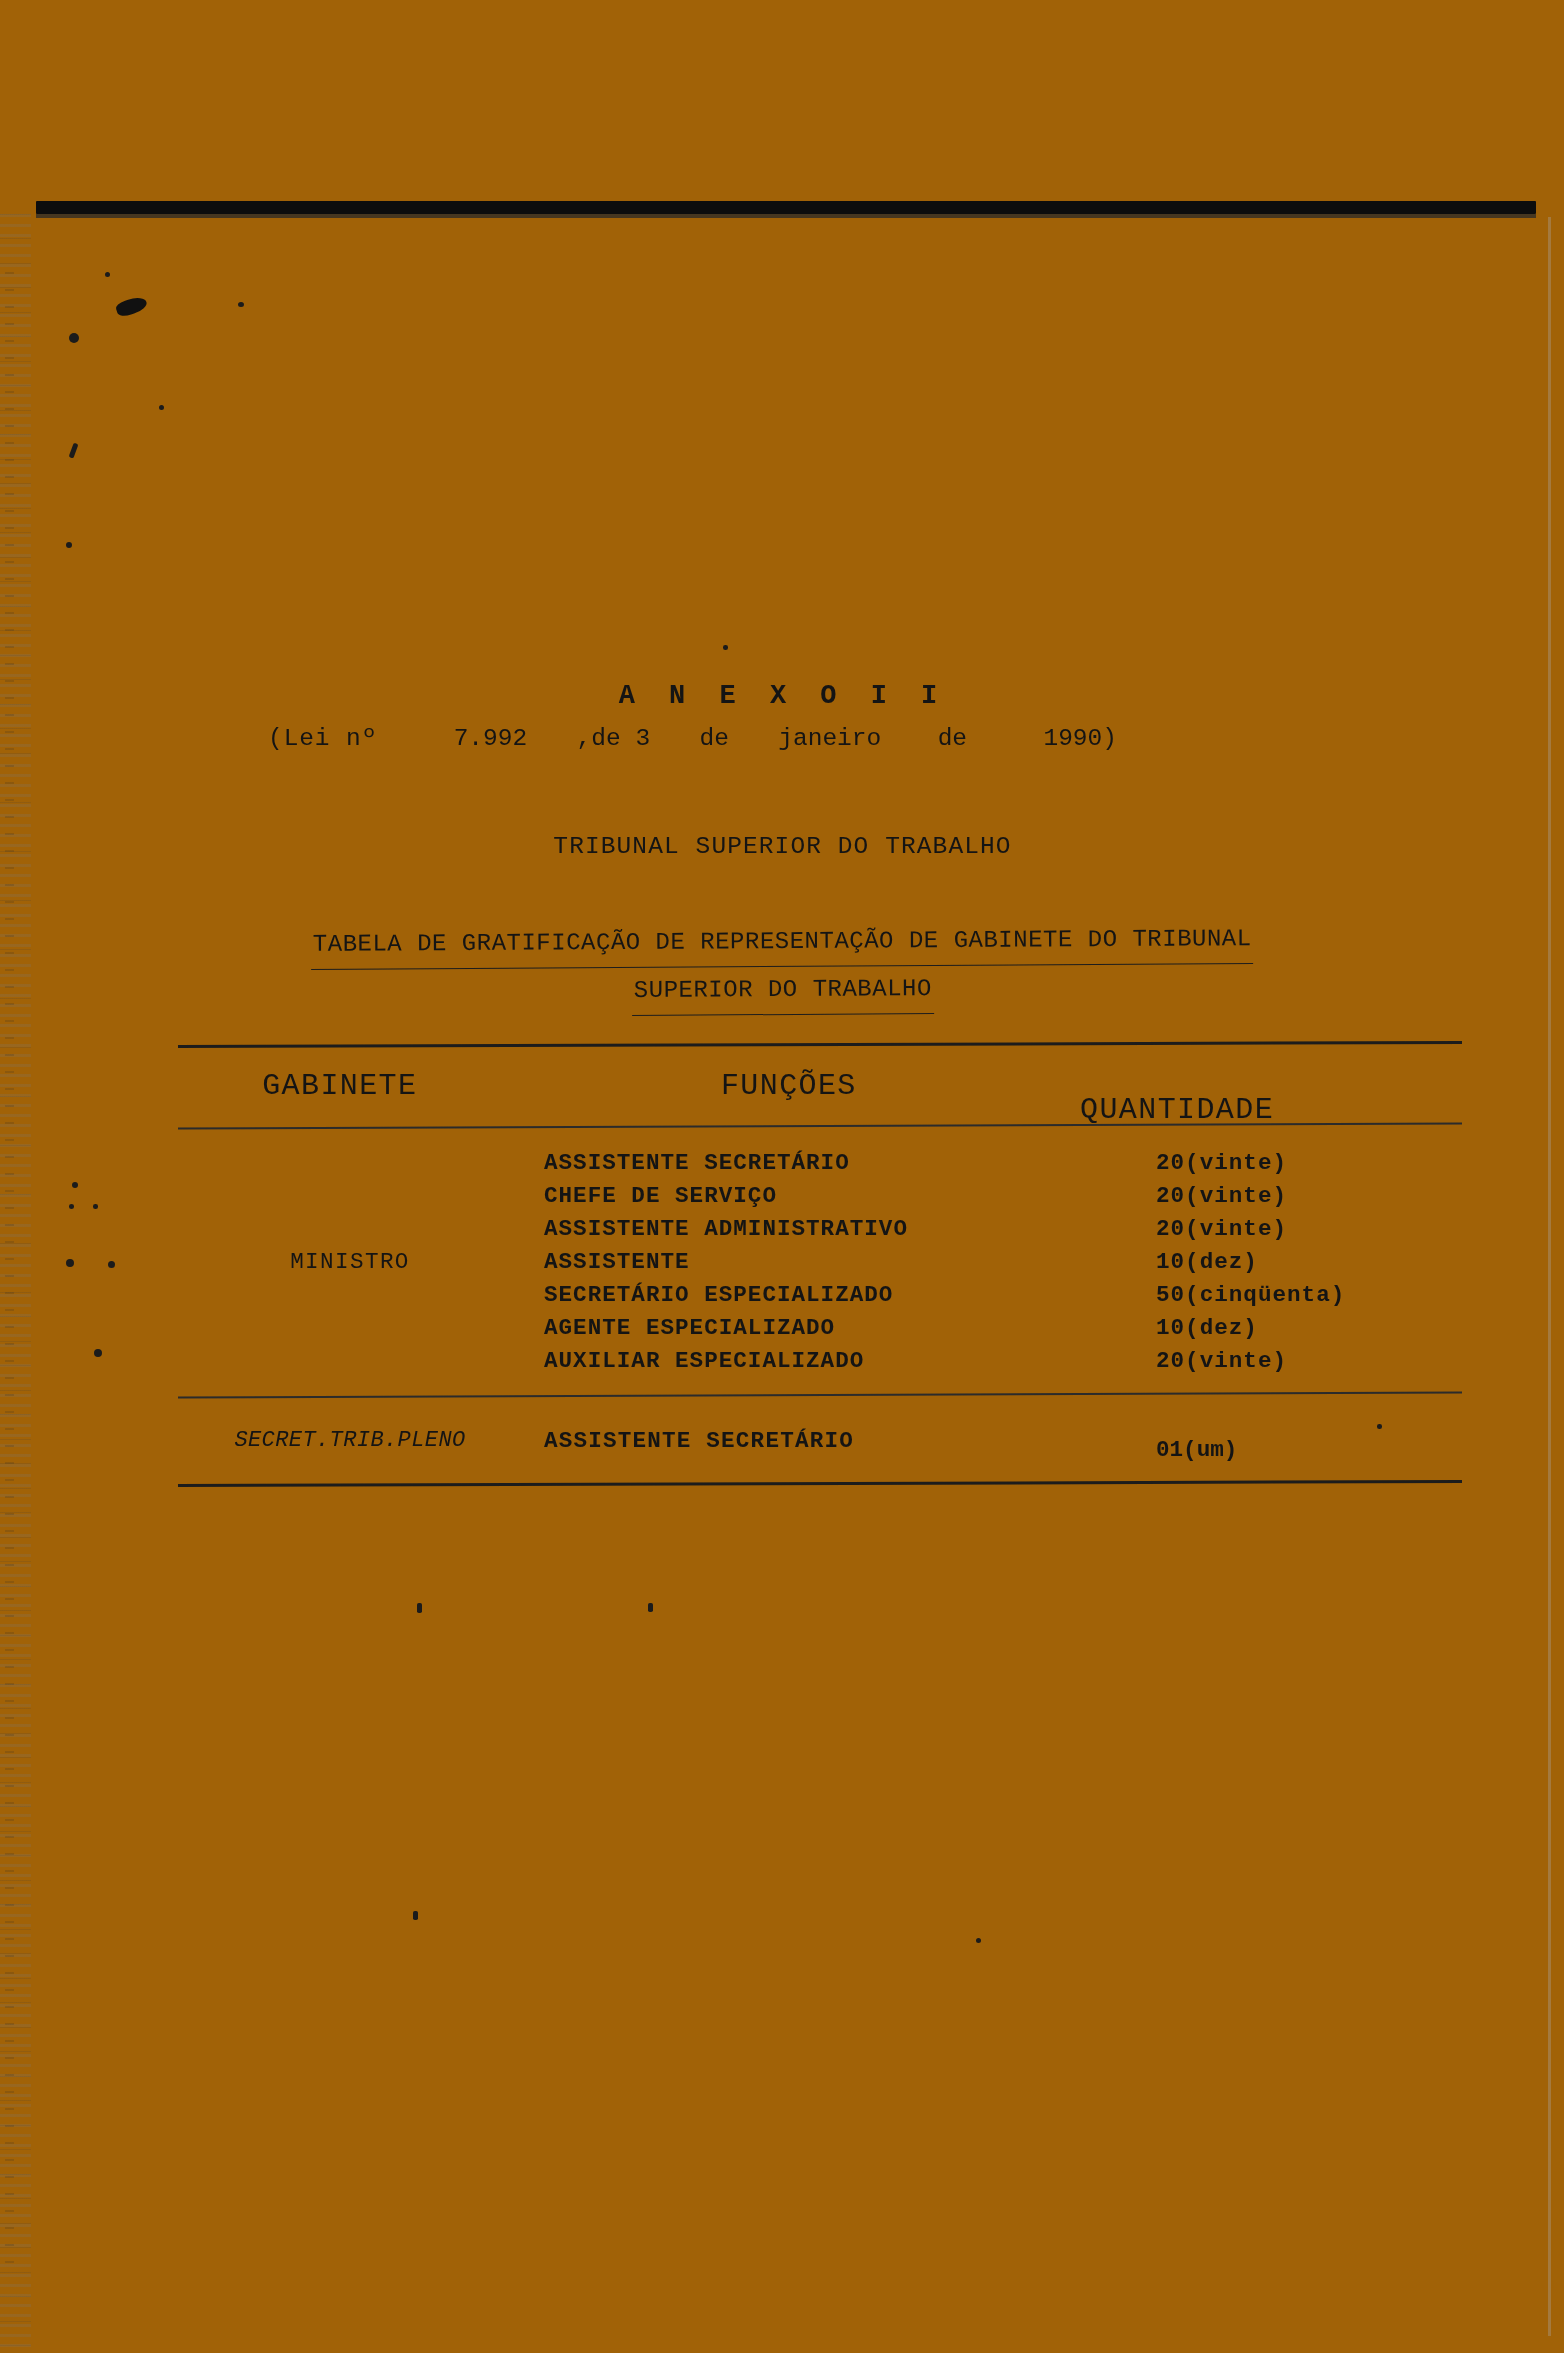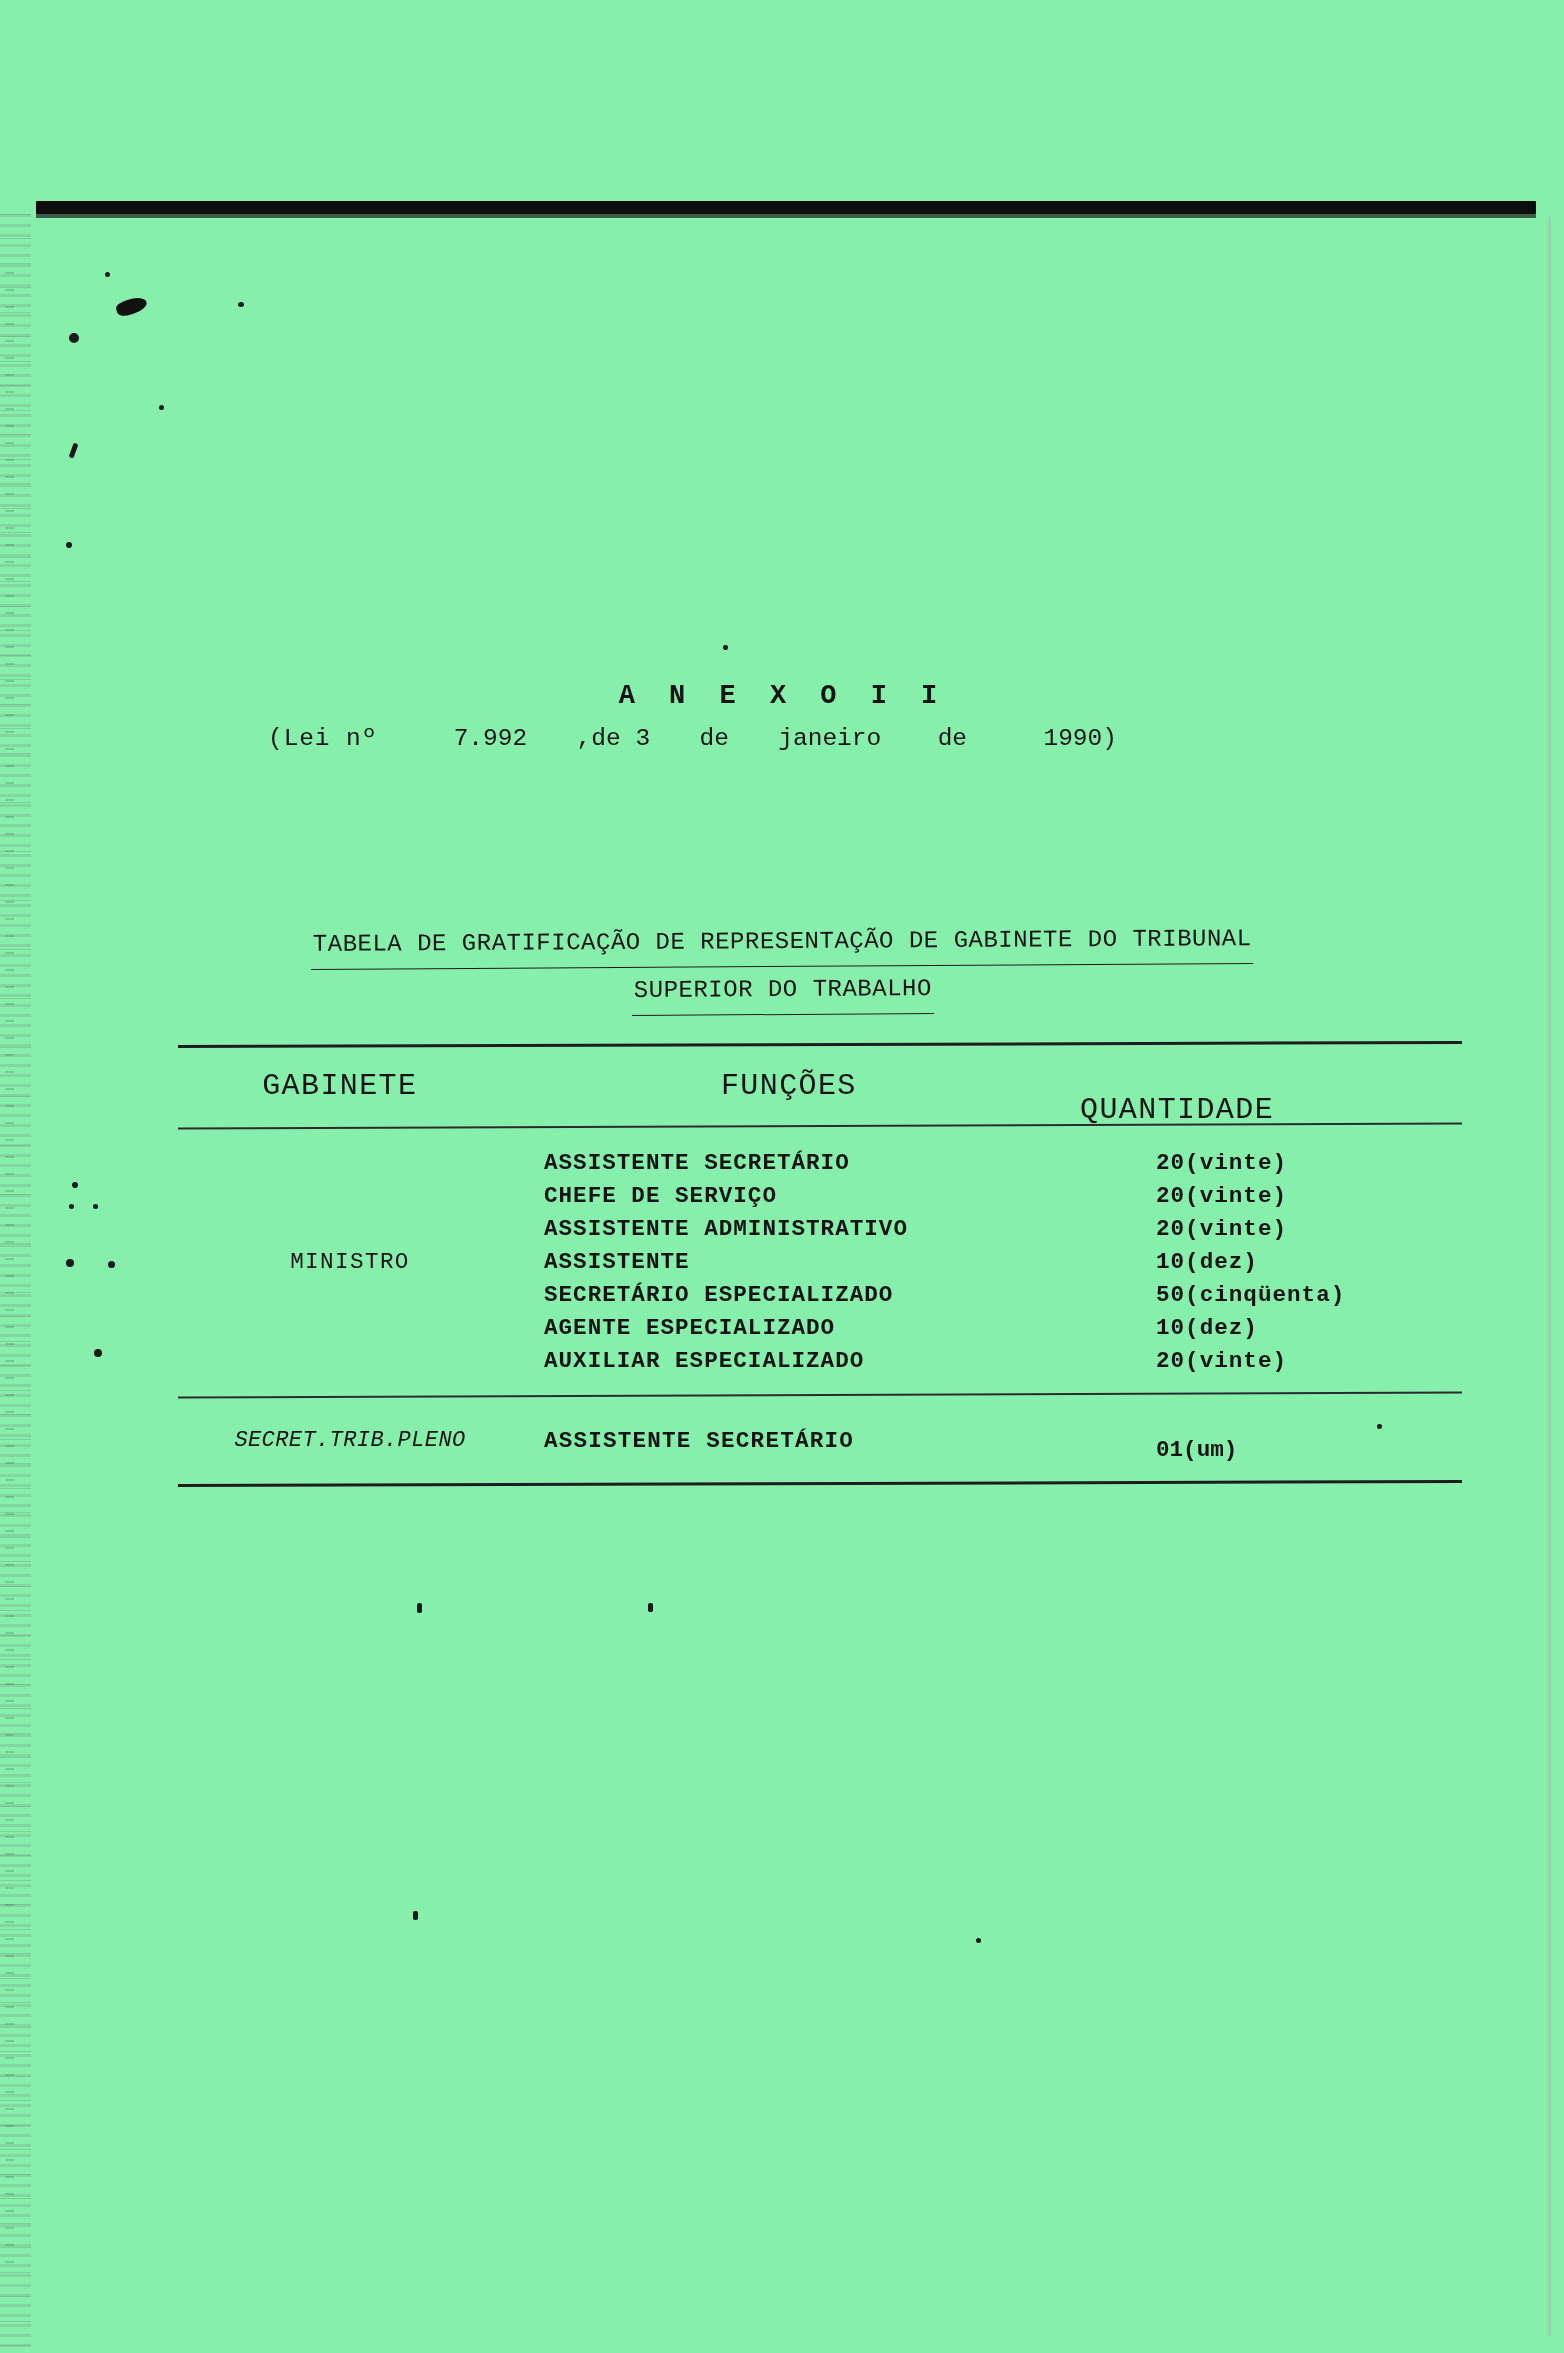--- a/index.html
+++ b/index.html
@@ -13,21 +13,21 @@
     position: relative;
     font-family: "Liberation Mono", monospace;
     color: #141414;
     overflow: hidden;
   }
 
   
   .page {
     position: absolute;
     inset: 0;
-    background: #86efac;
+    background: #a16207;
   }
 
   
   .top-bar {
     position: absolute;
     left: 36px;
     top: 201px;
     width: 1500px;
     height: 12.7px;
     background: #0d0d0d;
@@ -270,20 +270,21 @@
     <span class="lei-gap-3"></span>
     <span>de</span>
     <span class="lei-gap-3"></span>
     <span>janeiro</span>
     <span class="lei-gap-4"></span>
     <span>de</span>
     <span class="lei-gap-5"></span>
     <span>1990)</span>
   </div>
 
+  <div class="org-name">TRIBUNAL SUPERIOR DO TRABALHO</div>
 
   <div class="table-title">
     <div><span class="t-line">TABELA DE GRATIFICAÇÃO DE REPRESENTAÇÃO DE GABINETE DO TRIBUNAL</span></div>
     <div><span class="t-line">SUPERIOR DO TRABALHO</span></div>
   </div>
 
   <div class="tbl">
 
     <div class="rule r1"></div>
     <div class="spacer-8"></div>

